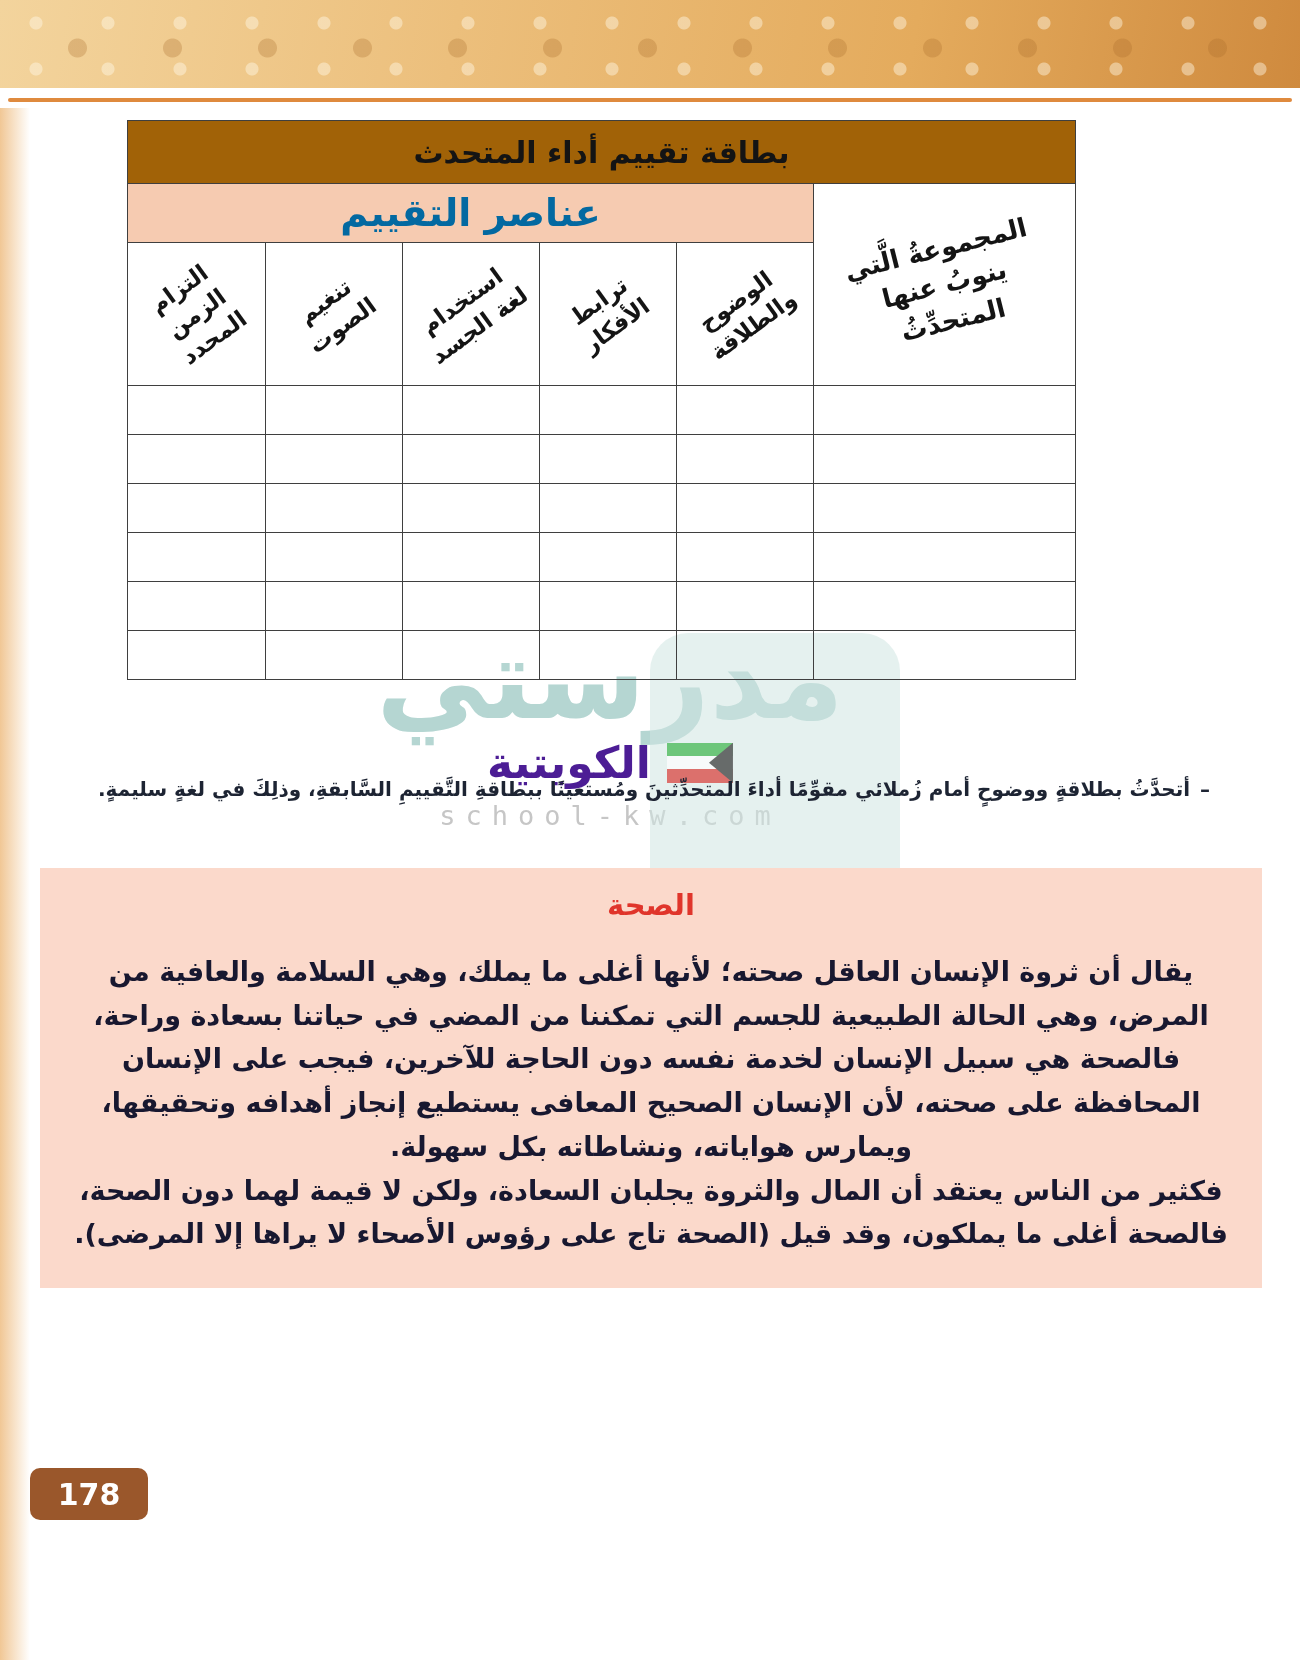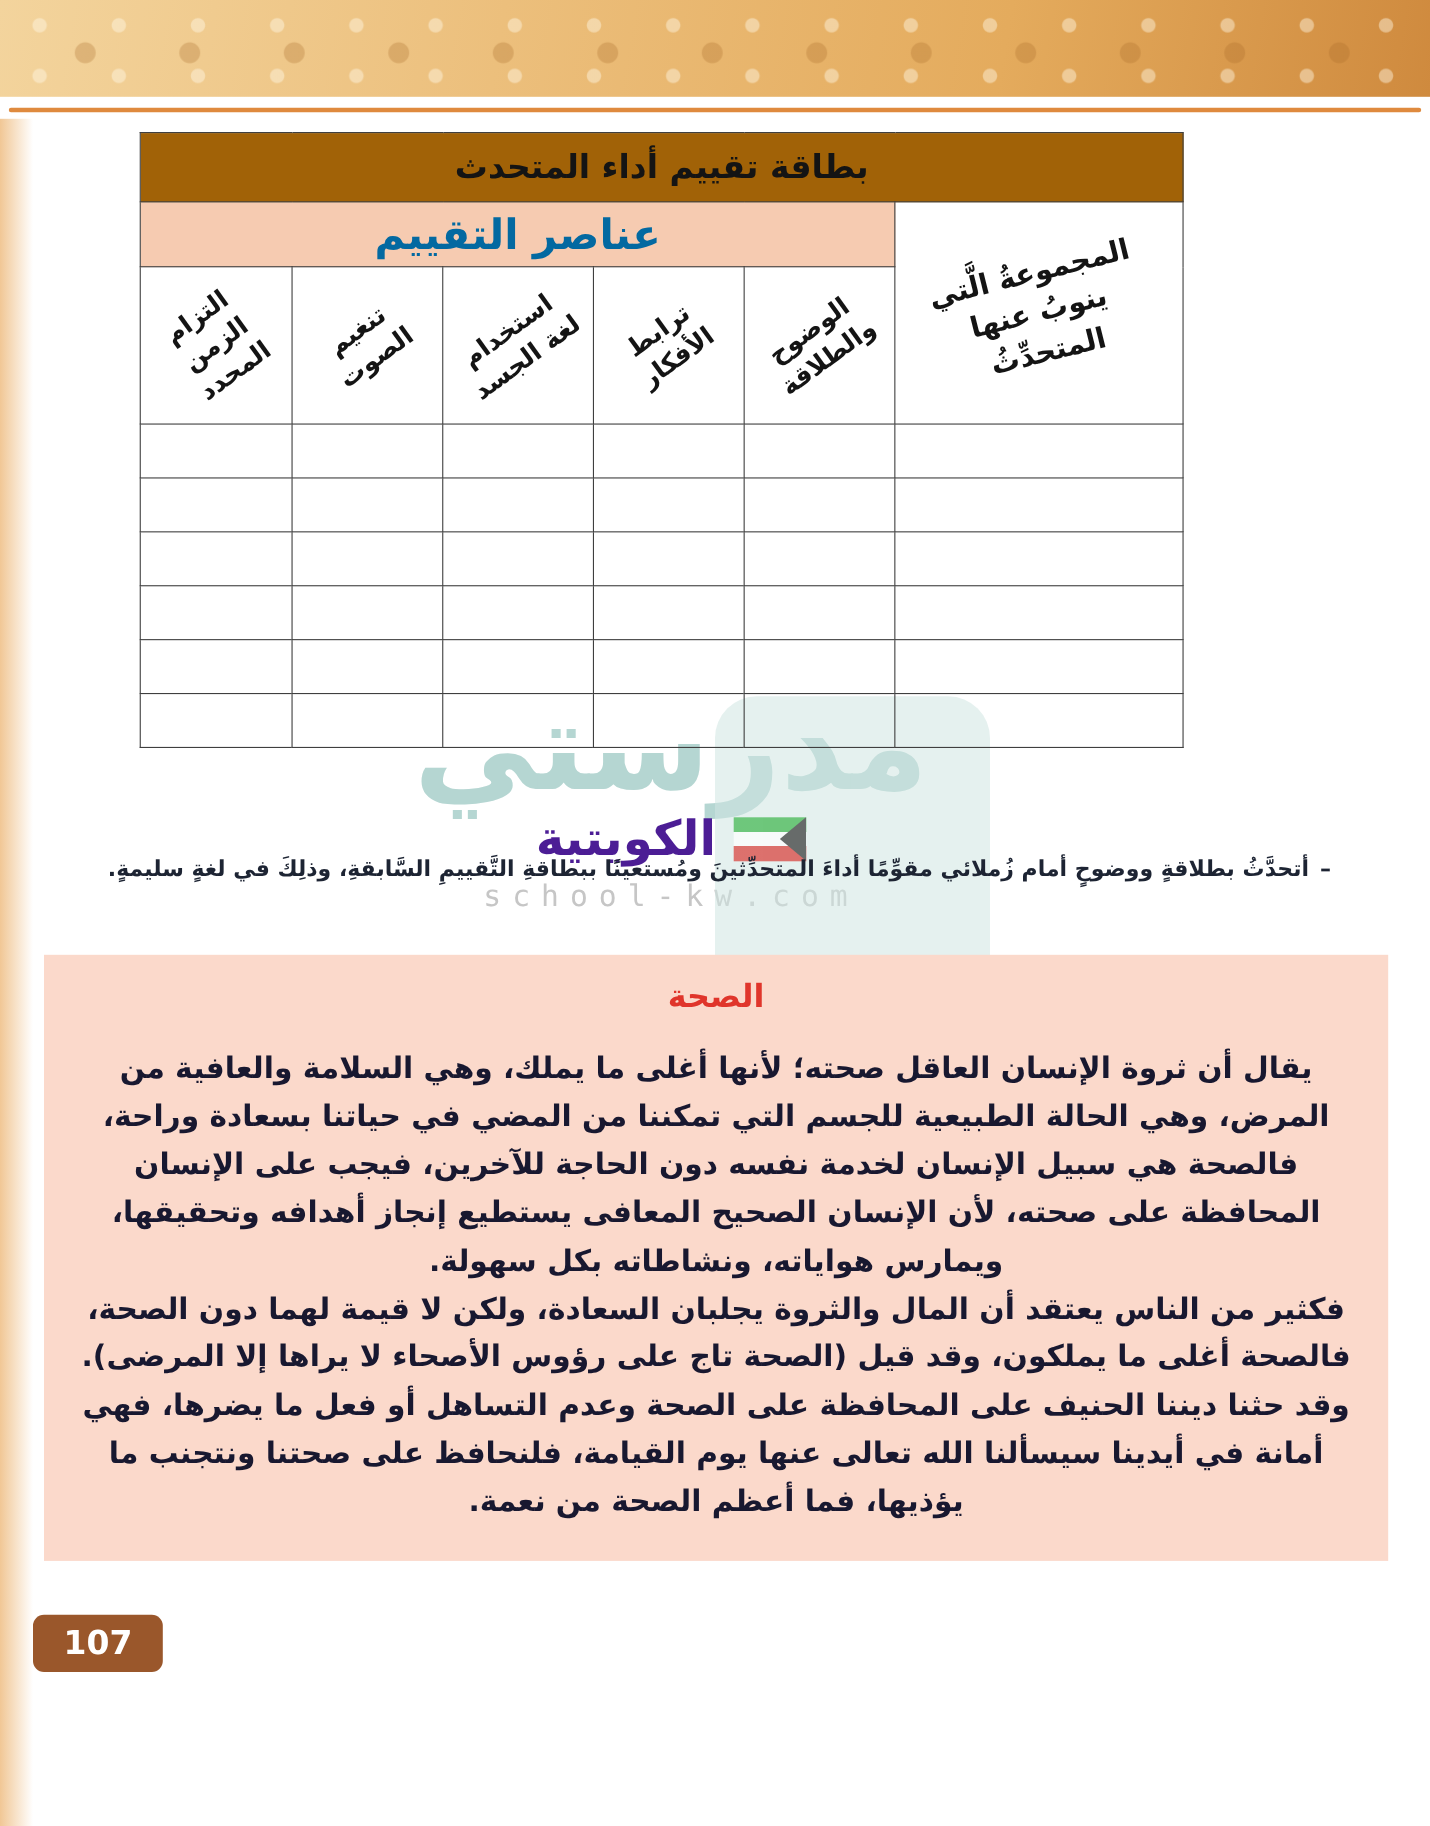--- a/index.html
+++ b/index.html
@@ -188,18 +188,17 @@
   </table>
 
   <p class="bullet">
     <span class="dash">–</span><span>أتحدَّثُ بطلاقةٍ ووضوحٍ أمام زُملائي مقوِّمًا أداءَ المتحدِّثينَ ومُستعينًا ببطاقةِ التَّقييمِ السَّابقةِ، وذلِكَ في لغةٍ سليمةٍ.</span>
   </p>
 
   <div class="health-box">
     <div class="health-title">الصحة</div>
     <p>يقال أن ثروة الإنسان العاقل صحته؛ لأنها أغلى ما يملك، وهي السلامة والعافية من المرض، وهي الحالة الطبيعية للجسم التي تمكننا من المضي في حياتنا بسعادة وراحة، فالصحة هي سبيل الإنسان لخدمة نفسه دون الحاجة للآخرين، فيجب على الإنسان المحافظة على صحته، لأن الإنسان الصحيح المعافى يستطيع إنجاز أهدافه وتحقيقها، ويمارس هواياته، ونشاطاته بكل سهولة.</p>
     <p>فكثير من الناس يعتقد أن المال والثروة يجلبان السعادة، ولكن لا قيمة لهما دون الصحة، فالصحة أغلى ما يملكون، وقد قيل (الصحة تاج على رؤوس الأصحاء لا يراها إلا المرضى).</p>
-    <p>وقد حثنا ديننا الحنيف على المحافظة على الصحة وعدم التساهل أو فعل ما يضرها، فهي أمانة في أيدينا سيسألنا الله تعالى عنها يوم القيامة، فلنحافظ على صحتنا ونتجنب ما يؤذيها، فما أعظم الصحة من نعمة.</p>
   </div>
 
-  <div class="page-tab">107</div>
+  <div class="page-tab">178</div>
 
 </div>
 
 </body></html>

